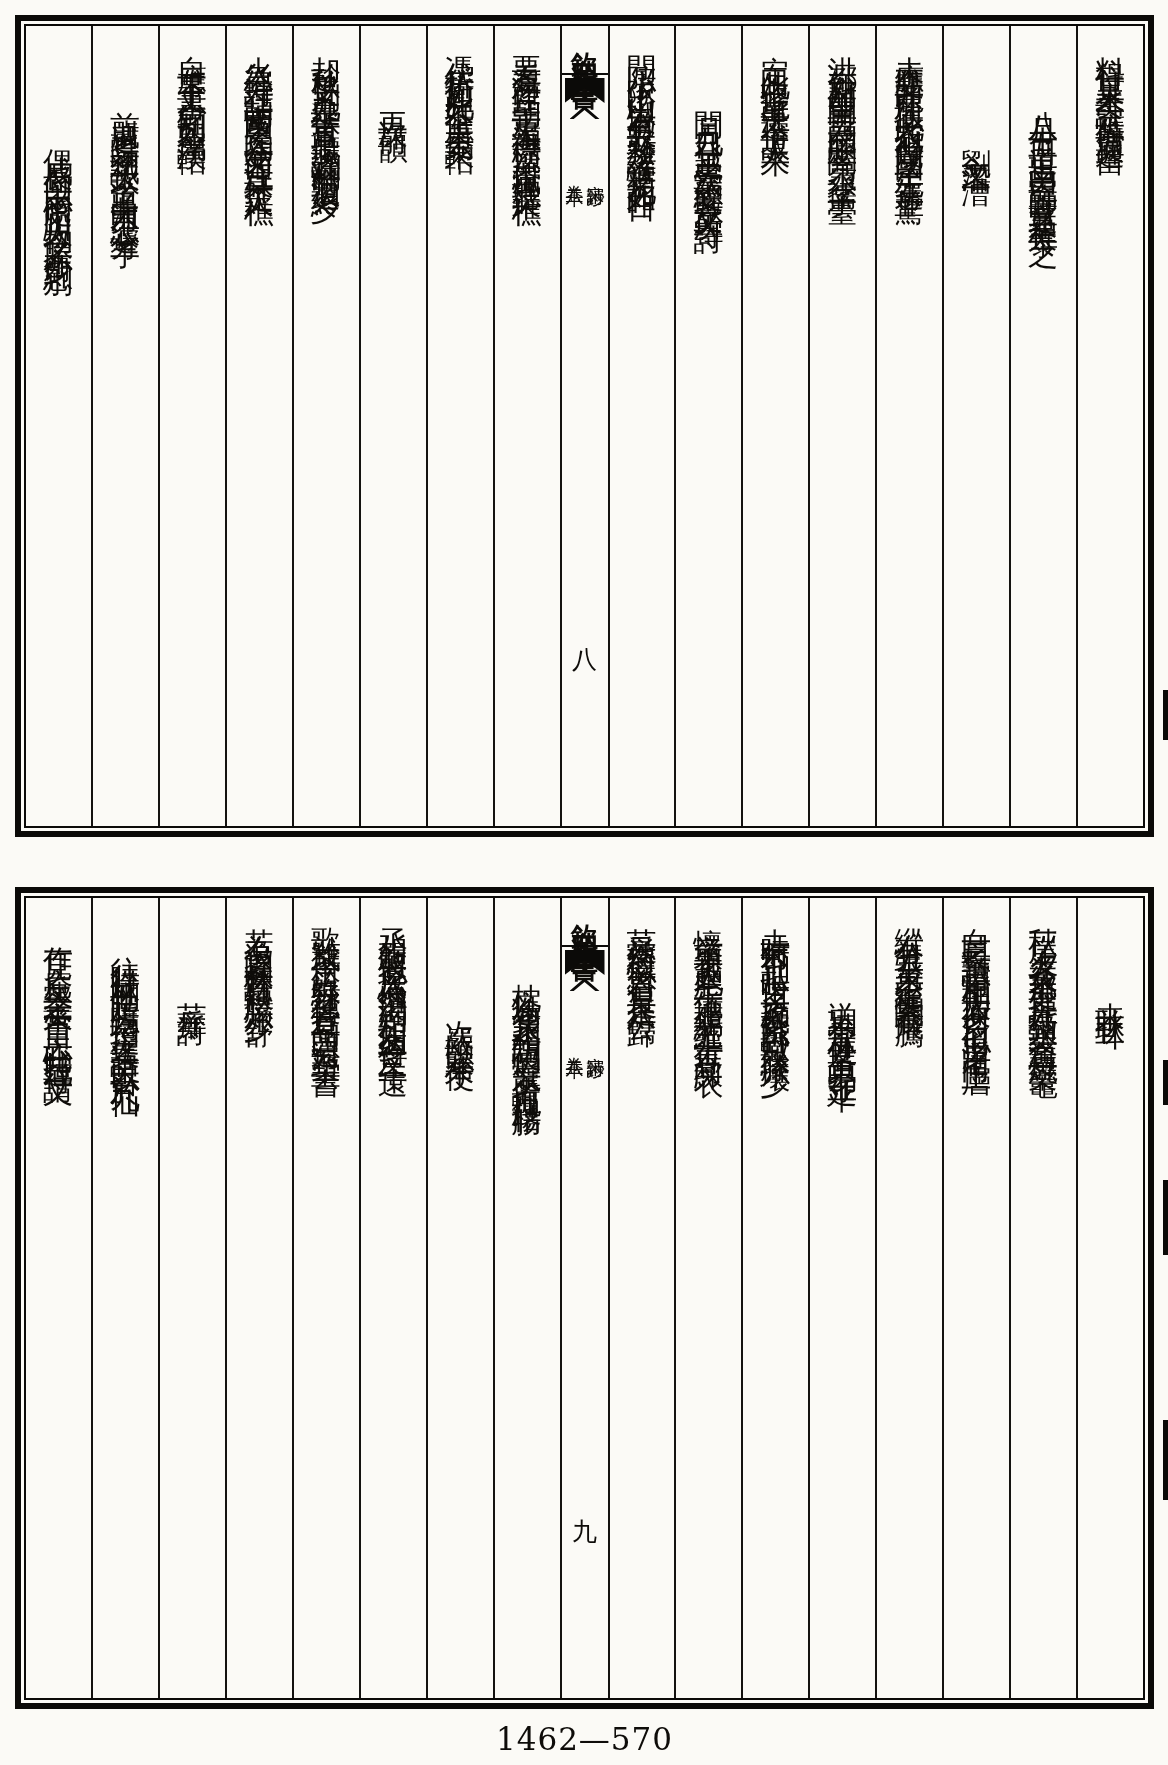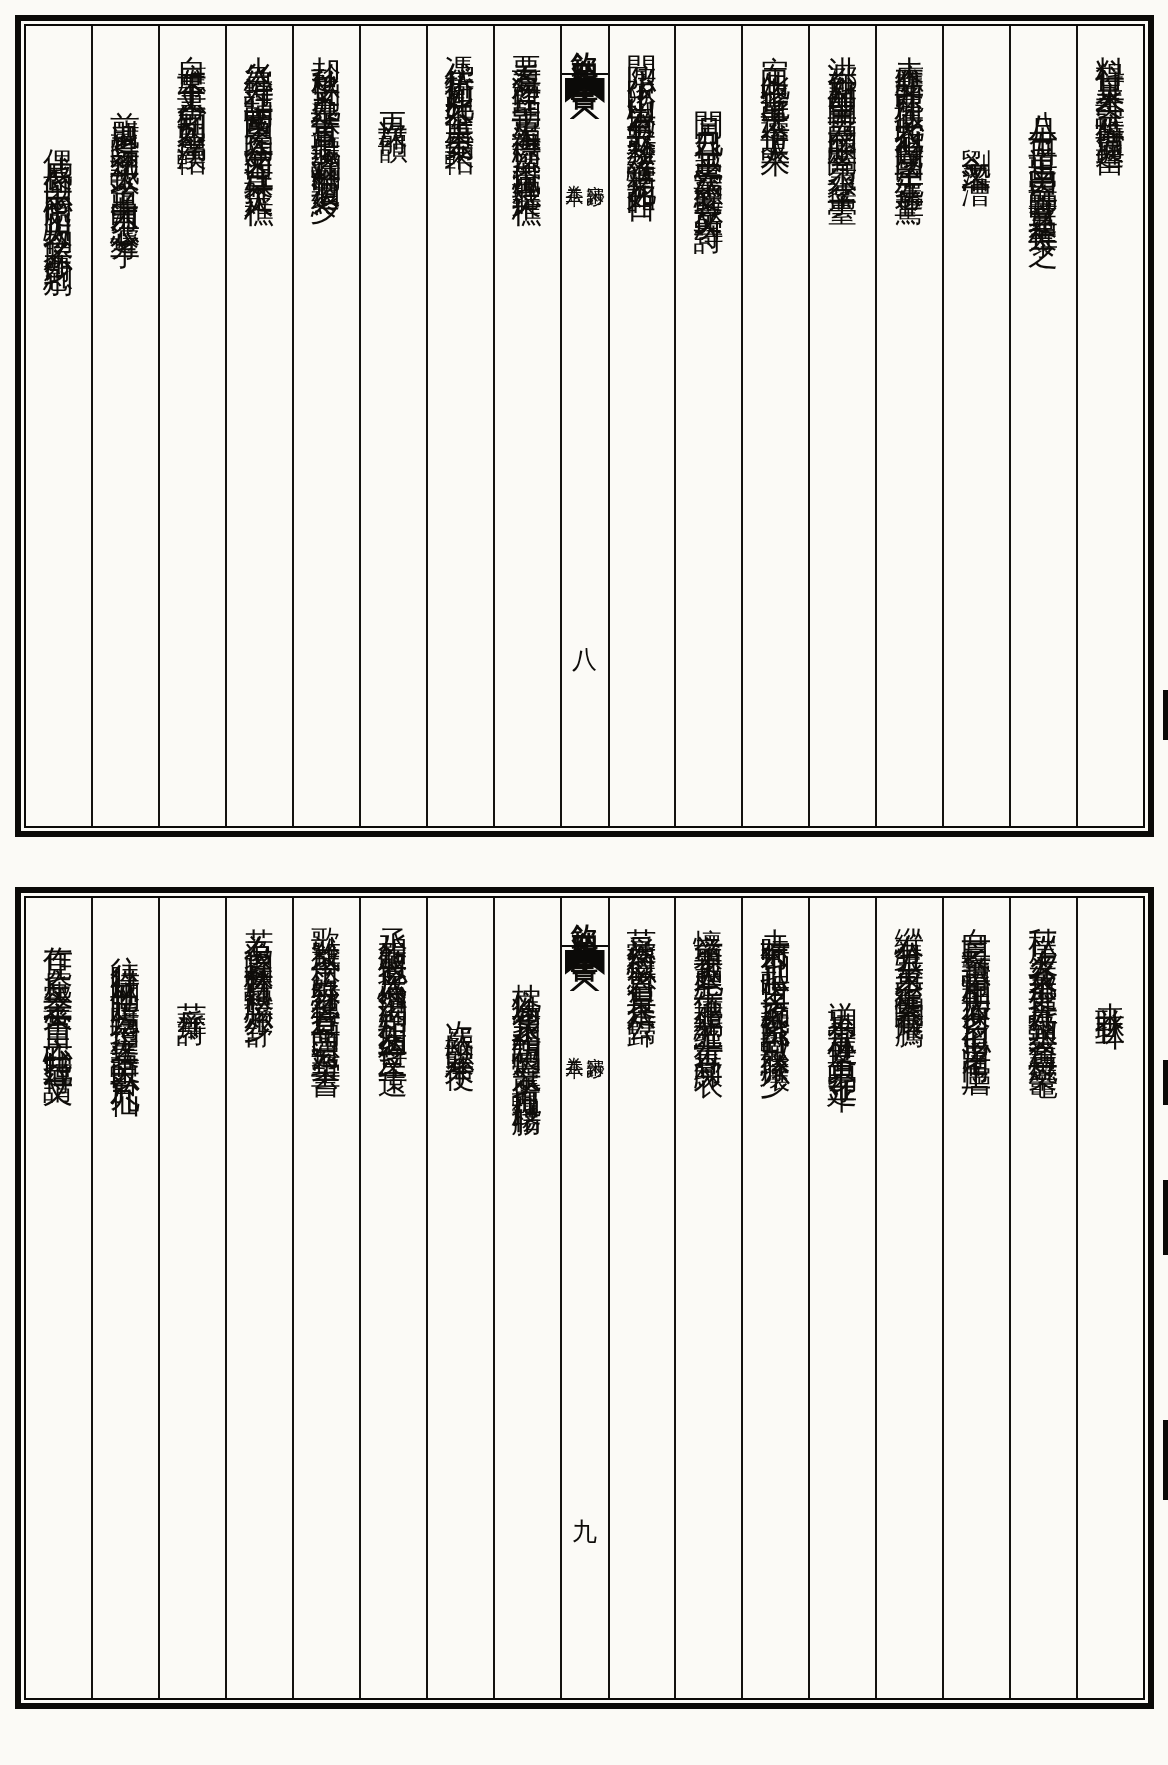--- a/index.html
+++ b/index.html
@@ -211,18 +211,19 @@
         </div>
         <div class="bcol">
           <div class="vtext" style="padding-top: 34px;">往時從林刪定時隱為招提之集語某以吾於九仙</div>
         </div>
         <div class="bcol">
           <div class="vtext" style="padding-top: 25px;">作見一庵丘壑之念未嘗一日去心比挂冠得請又</div>
         </div>
       </div>
   </section>
 
+  <div class="folio">1462—570</div>
 
   <div class="edge-mark em1"></div>
   <div class="edge-mark em2"></div>
   <div class="edge-mark em3"></div>
   <div class="edge-mark em4"></div>
 </div>
 
 </body></html>

